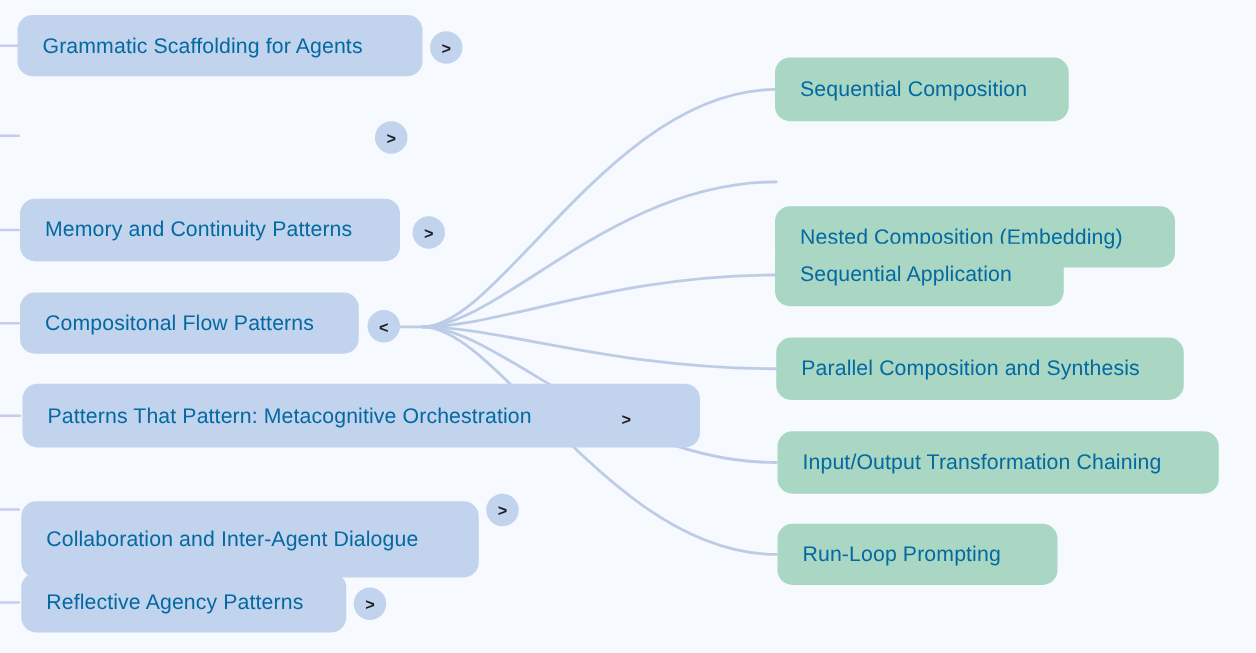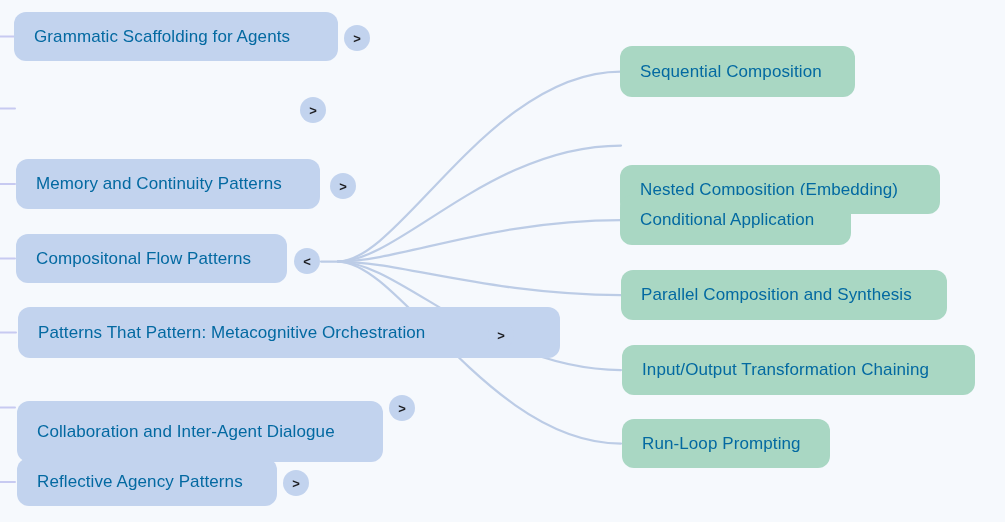--- a/index.html
+++ b/index.html
@@ -124,21 +124,21 @@
 
   <div class="node left" style="left:17px;  top:458px; width:260px; height:48px;">Reflective Agency Patterns</div>
   <button class="toggle" style="left:283px; top:470px;">
     <span>&gt;</span>
   </button>
 
   <div class="node right" style="left:620px; top:46px;  width:235px; height:51px;">Sequential Composition</div>
 
   <div class="node right" style="left:620px; top:121px; width:320px; height:49px;margin-top:44px;">Nested Composition (Embedding)</div>
 
-  <div class="node right" style="left:620px; top:195px; width:231px; height:50px;">Conditional Application</div>
+  <div class="node right" style="left:620px; top:195px; width:231px; height:50px;">Sequential Application</div>
 
   <div class="node right" style="left:622px; top:345px; width:353px; height:50px;">Input/Output Transformation Chaining</div>
 
   <div class="node right" style="left:621px; top:270px; width:326px; height:50px;">Parallel Composition and Synthesis</div>
 
-  <div class="node right" style="left:622px; top:419px; width:208px; height:49px;">Run-Loop Prompting</div>
+  <div class="node right" style="left:622px; top:419px; width:224px; height:49px;">Run-Loop Prompting</div>
 
 </div>
 
 </body></html>

